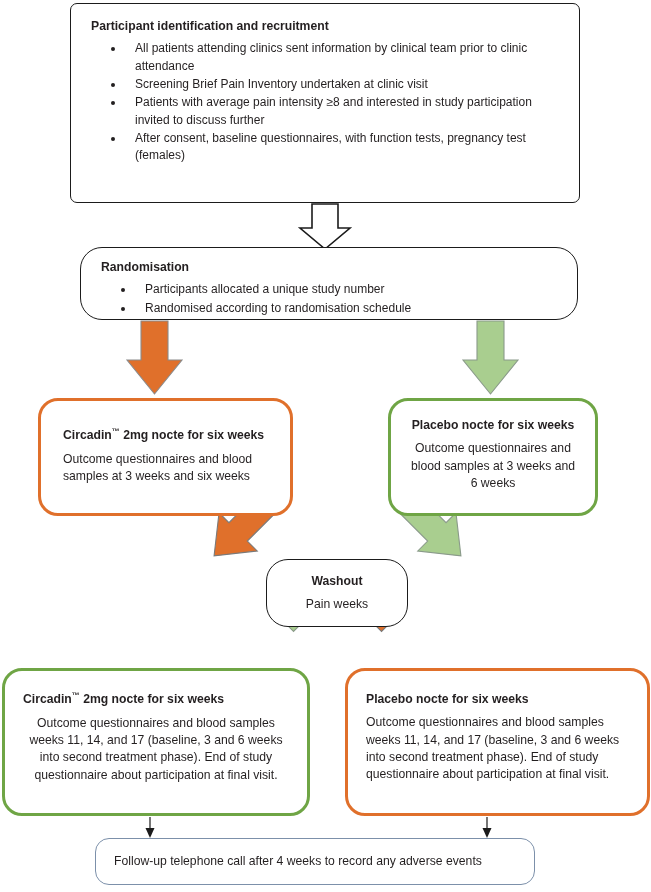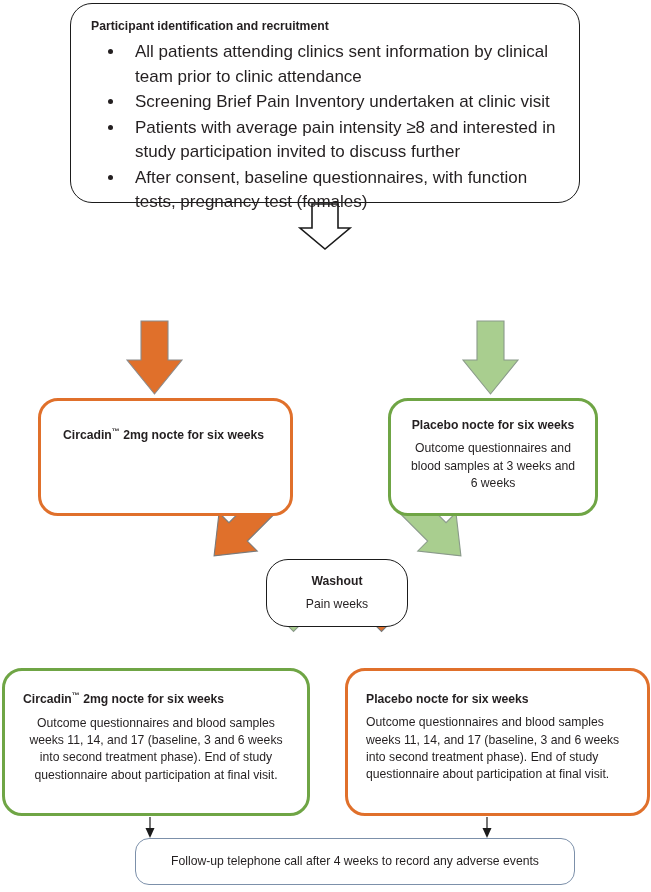--- a/index.html
+++ b/index.html
@@ -62,34 +62,34 @@
     font-size: 12.2px;
     line-height: 1.42;
     margin: 0;
   }
   ul.bullets {
     margin: 6px 0 0 0;
     padding-left: 34px;
     list-style-type: disc;
   }
   ul.bullets li {
-    font-size: 17px;
+    font-size: 12px;
     line-height: 1.44;
     padding-left: 10px;
     margin-bottom: 1px;
   }
   
-  #box-recruitment { left: 70px;  top: 3px;   width: 510px; height: 200px; padding: 14px 20px 0 20px; }
+  #box-recruitment { left: 70px;  top: 3px;   width: 510px; height: 200px; padding: 14px 20px 0 20px; border-radius: 7px; }
   #box-randomisation { left: 80px; top: 247px; width: 498px; height: 73px; padding: 11px 20px 0 20px; }
   #box-arm1-circadin { left: 38px; top: 398px; width: 255px; height: 118px; padding: 26px 22px 0 22px; text-align: left; }
   #box-arm1-placebo  { left: 388px; top: 398px; width: 210px; height: 118px; padding: 16px 16px 0 16px; text-align: center; }
   #box-washout { left: 266px; top: 559px; width: 142px; height: 68px; padding: 13px 10px 0 10px; text-align: center; }
   #box-arm2-circadin { left: 2px;  top: 668px; width: 308px; height: 148px; padding: 20px 18px 0 18px; text-align: center; }
   #box-arm2-placebo  { left: 345px; top: 668px; width: 305px; height: 148px; padding: 20px 18px 0 18px; text-align: left; }
-  #box-followup { left: 95px; top: 838px; width: 440px; height: 47px; padding: 0 18px; display: flex; align-items: center; justify-content: center; margin-left: 40px; }
+  #box-followup { left: 95px; top: 838px; width: 440px; height: 47px; padding: 0 18px; display: flex; align-items: center; justify-content: flex-start; }
   .gapline { height: 7px; }
   .tm { font-size: 8px; vertical-align: super; }
 </style>
 </head>
 <body>
 
 <div id="canvas">
 
   <svg id="arrow-layer" viewBox="0 0 651 892" width="651" height="892">
 
@@ -133,26 +133,34 @@
   <div class="box box-plain" id="box-recruitment">
     <p class="hd">Participant identification and recruitment</p>
     <ul class="bullets">
       <li>All patients attending clinics sent information by clinical team prior to clinic attendance</li>
       <li>Screening Brief Pain Inventory undertaken at clinic visit</li>
       <li>Patients with average pain intensity ≥8 and interested in study participation invited to discuss further</li>
       <li>After consent, baseline questionnaires, with function tests, pregnancy test (females)</li>
     </ul>
   </div>
 
+  <div class="box box-plain" id="box-randomisation">
+    <p class="hd">Randomisation</p>
+    <ul class="bullets">
+      <li>Participants allocated a unique study number</li>
+      <li>Randomised according to randomisation schedule</li>
+    </ul>
+  </div>
 
   <div class="box box-orange" id="box-arm1-circadin">
     <p class="hd">
       <span>Circadin</span><span class="tm">™</span><span> 2mg nocte for six weeks</span>
     </p>
     <div class="gapline"></div>
+    <p class="bodytext">Outcome questionnaires and blood samples at 3 weeks and six weeks</p>
   </div>
 
   <div class="box box-green" id="box-arm1-placebo">
     <p class="hd">Placebo nocte for six weeks</p>
     <div class="gapline"></div>
     <p class="bodytext">Outcome questionnaires and blood samples at 3 weeks and 6 weeks</p>
   </div>
 
   <div class="box box-plain" id="box-washout">
     <p class="hd">Washout</p>

